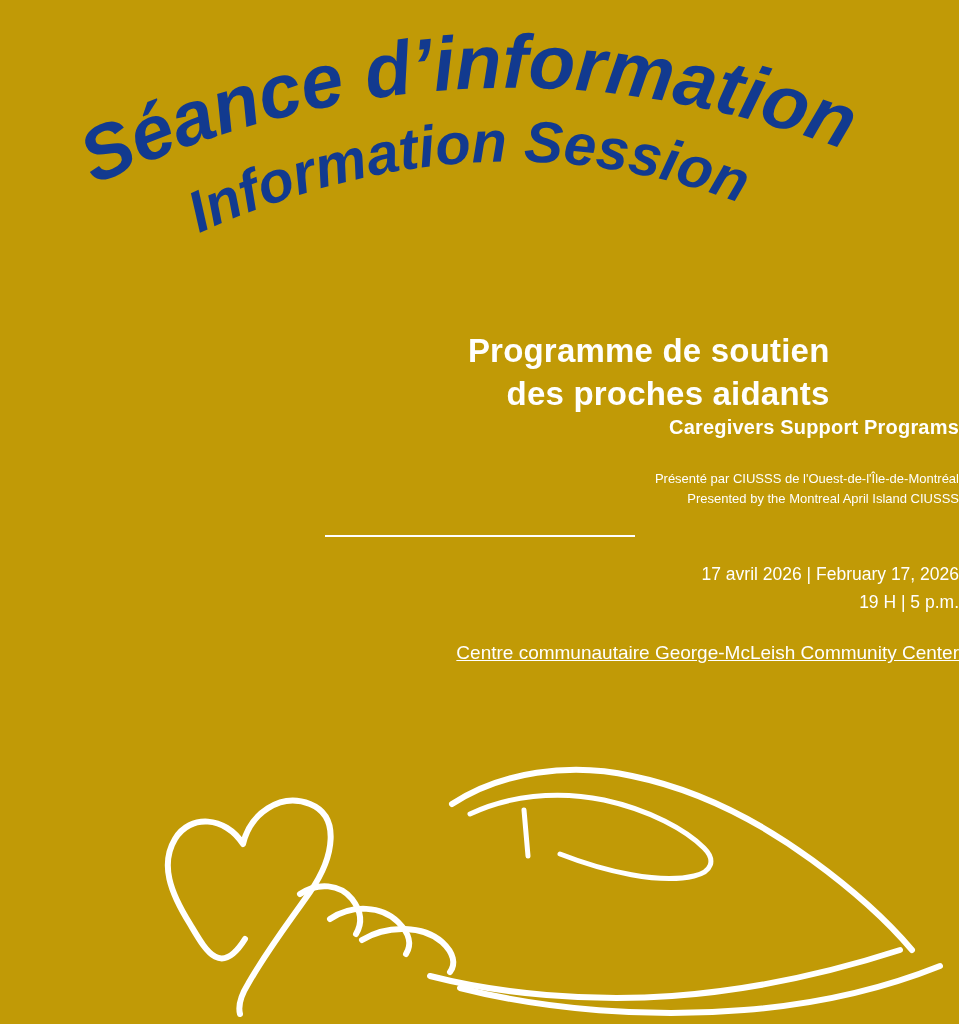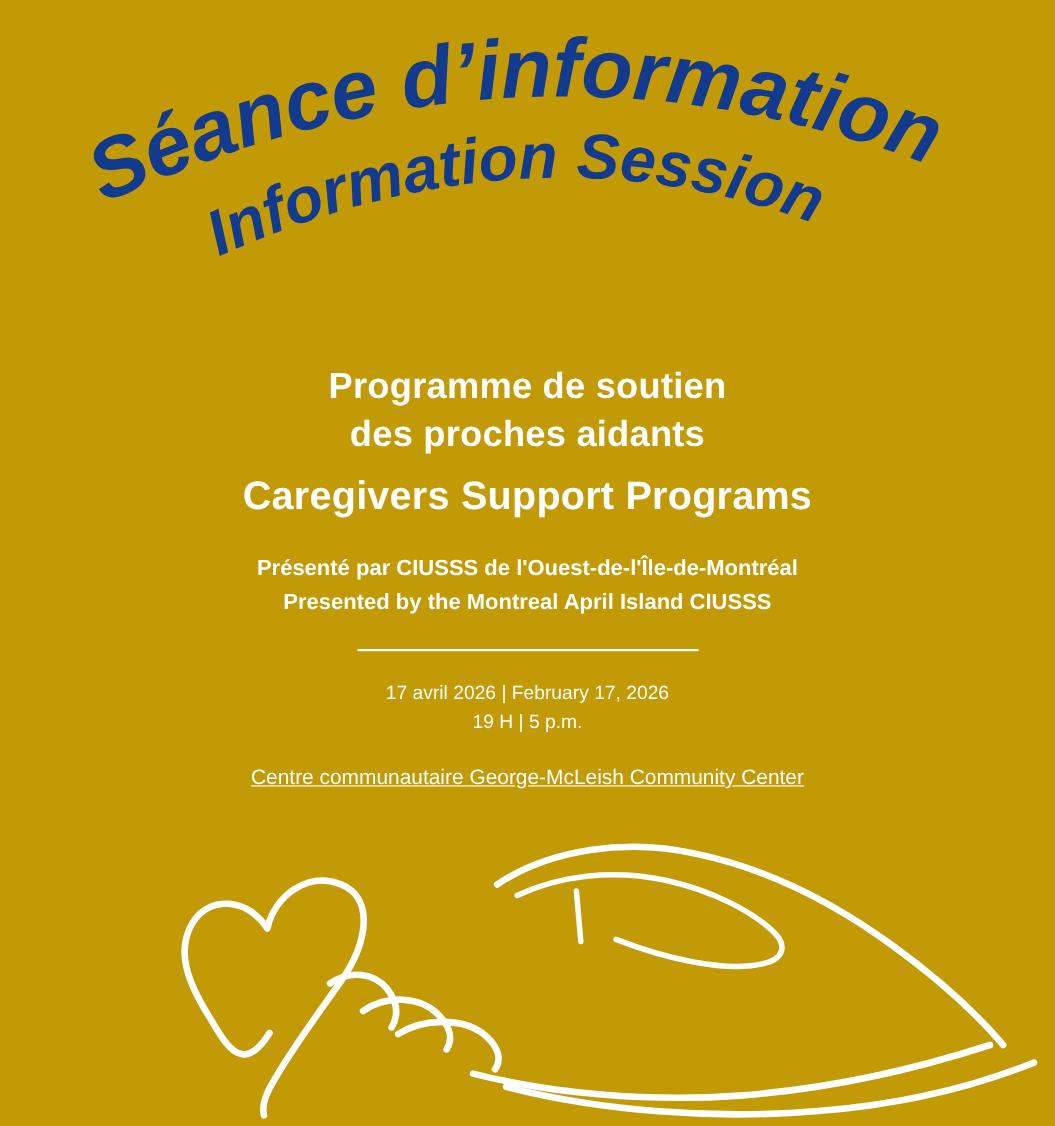--- a/index.html
+++ b/index.html
@@ -49,42 +49,41 @@
     font-style: italic;
     fill: #123a8f;
   }
 
   
   .content {
     position: absolute;
     top: 330px;
     left: 0;
     width: 959px;
-    text-align: center;
+    text-align: right;
     color: #ffffff;
   }
   .prog-title {
     font-size: 33px;
     font-weight: bold;
     line-height: 1.30;
     letter-spacing: 0.2px;
     margin: 0 auto;
     width: 700px;
   }
   .prog-title-en {
-    font-size: 36px;
-    font-weight: bold;
-    margin-top: 14px;
+    font-size: 20px;
+    font-weight: bold;
     letter-spacing: 0.2px;
   }
   .presented {
     margin-top: 30px;
-    font-size: 20px;
+    font-size: 13px;
     line-height: 1.55;
-    font-weight: 700;
+    font-weight: 400;
   }
   .divider {
     width: 310px;
     height: 2px;
     background: #ffffff;
     margin: 26px auto 0 auto;
   }
   .datetime {
     margin-top: 24px;
     font-size: 17.5px;

